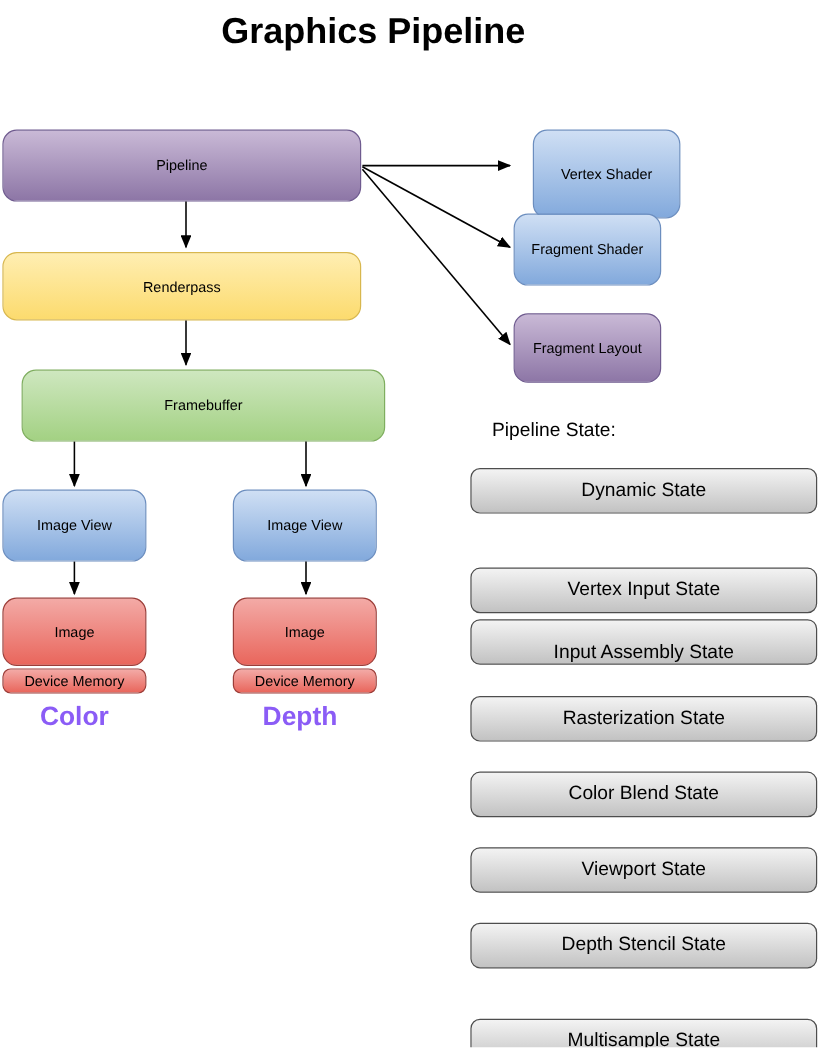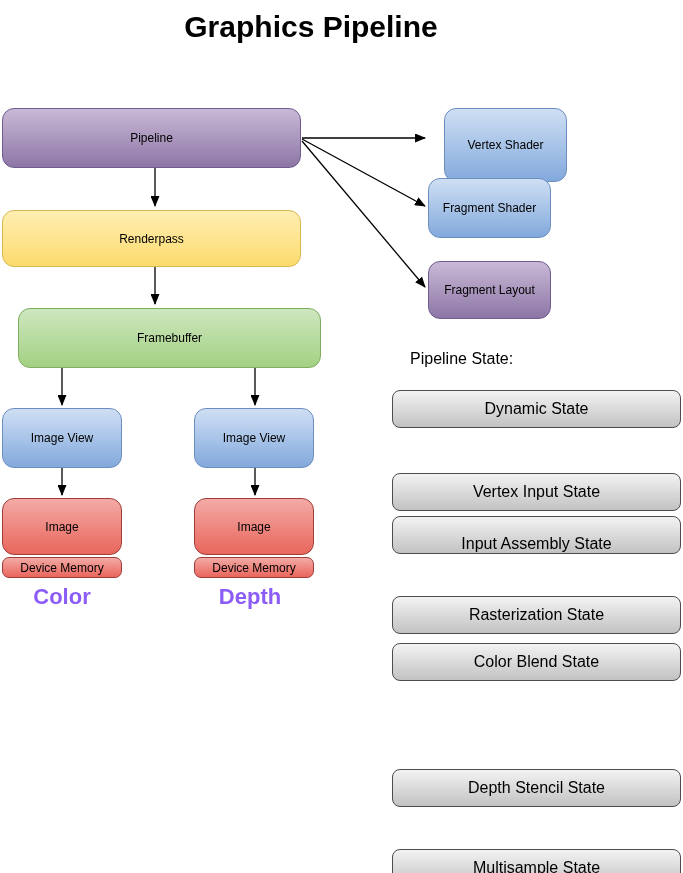--- a/index.html
+++ b/index.html
@@ -98,25 +98,28 @@
 
   <div class="state-box" style="top: 390px; background: linear-gradient(rgb(243, 243, 243), rgb(194, 194, 194)); border-color: rgb(77, 77, 77);">
       <span>Dynamic State</span>
     </div>
   <div class="state-box" style="top: 453px; background: linear-gradient(rgb(243, 243, 243), rgb(194, 194, 194)); border-color: rgb(77, 77, 77); margin-top: 20px;">
       <span>Vertex Input State</span>
     </div>
   <div class="state-box" style="top: 516px; background: linear-gradient(rgb(243, 243, 243), rgb(194, 194, 194)); border-color: rgb(77, 77, 77); align-items: flex-end;">
       <span>Input Assembly State</span>
     </div>
-  <div class="state-box" style="top: 596px; background: linear-gradient(rgb(243, 243, 243), rgb(194, 194, 194)); border-color: rgb(77, 77, 77);">
+  <div class="state-box" style="top: 580px; background: linear-gradient(rgb(243, 243, 243), rgb(194, 194, 194)); border-color: rgb(77, 77, 77);">
       <span>Rasterization State</span>
     </div>
   <div class="state-box" style="top: 643px; background: linear-gradient(rgb(243, 243, 243), rgb(194, 194, 194)); border-color: rgb(77, 77, 77);">
       <span>Color Blend State</span>
+    </div>
+  <div class="state-box" style="top: 706px; background: linear-gradient(rgb(243, 243, 243), rgb(194, 194, 194)); border-color: rgb(77, 77, 77);">
+      <span>Viewport State</span>
     </div>
   <div class="state-box" style="top: 769px; background: linear-gradient(rgb(243, 243, 243), rgb(194, 194, 194)); border-color: rgb(77, 77, 77); text-align: right;">
       <span>Depth Stencil State</span>
     </div>
   <div class="state-box" style="top: 833px; background: linear-gradient(rgb(243, 243, 243), rgb(194, 194, 194)); border-color: rgb(77, 77, 77); margin-top: 16px;">
       <span>Multisample State</span>
     </div>
 
   <svg id="arrows" width="683" height="873" viewBox="0 0 683 873">
     <defs>

